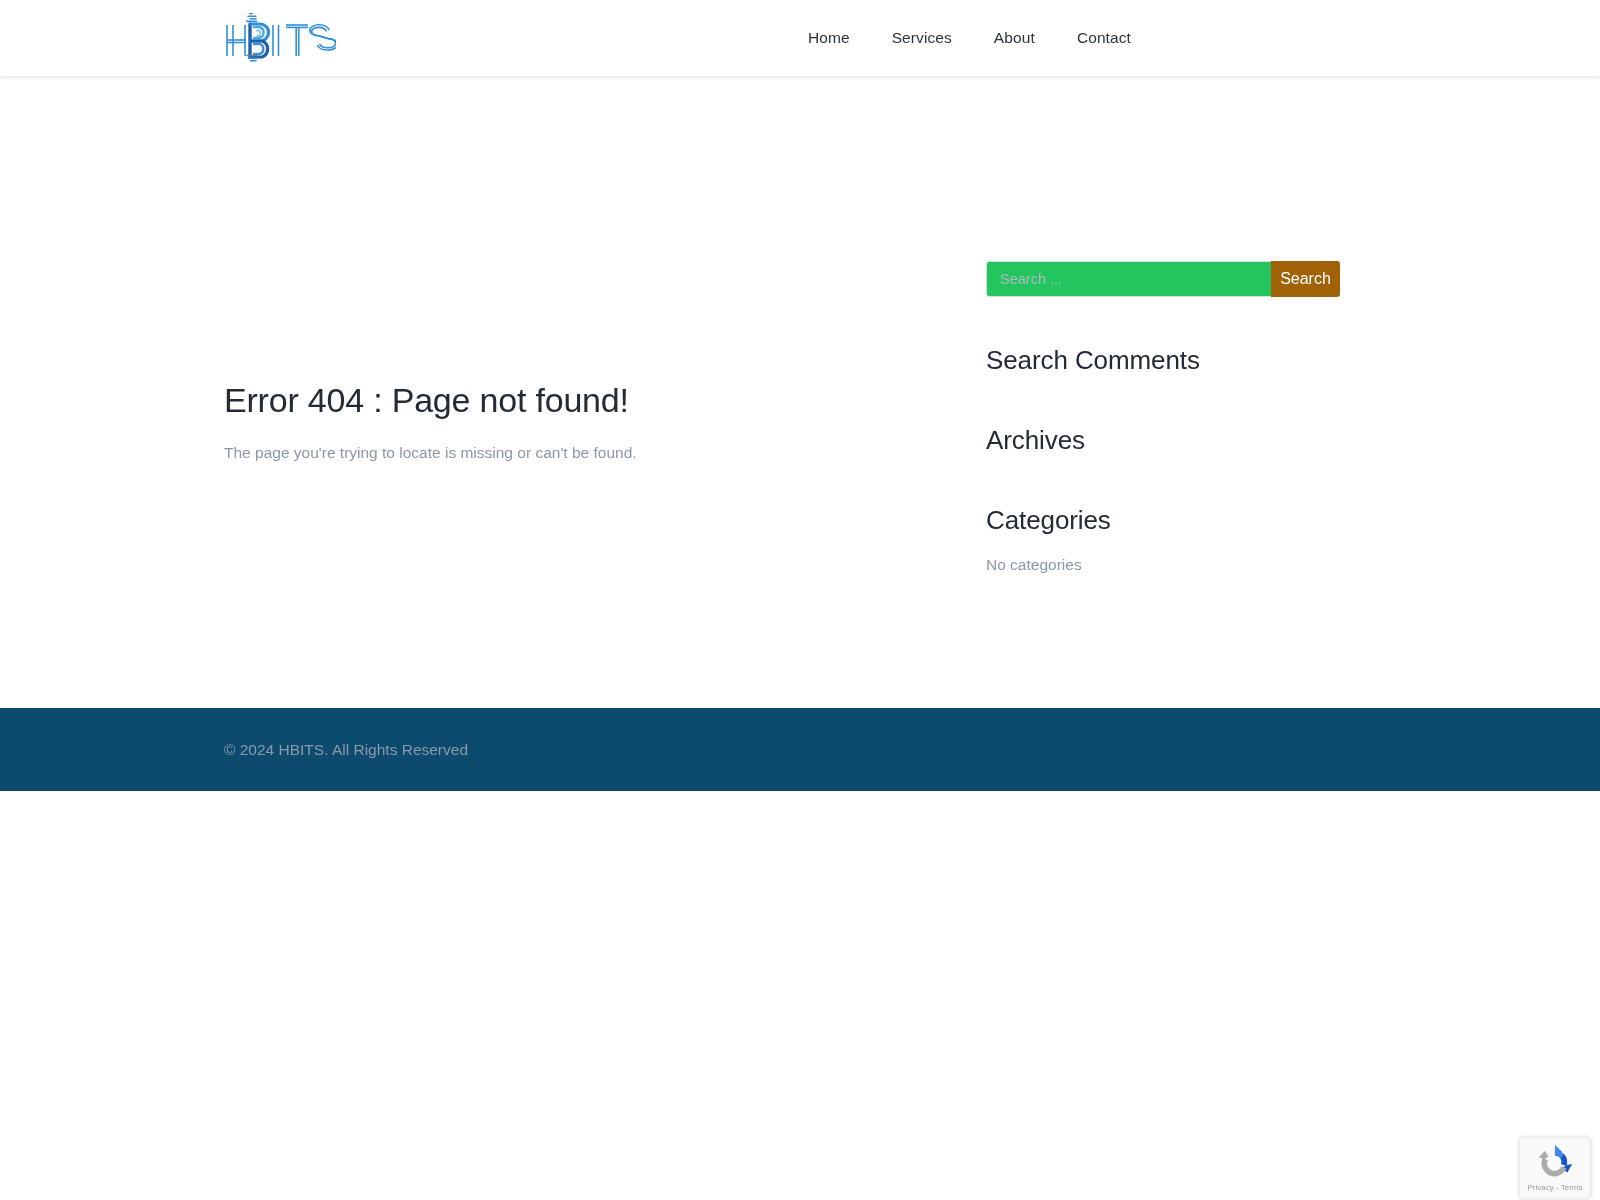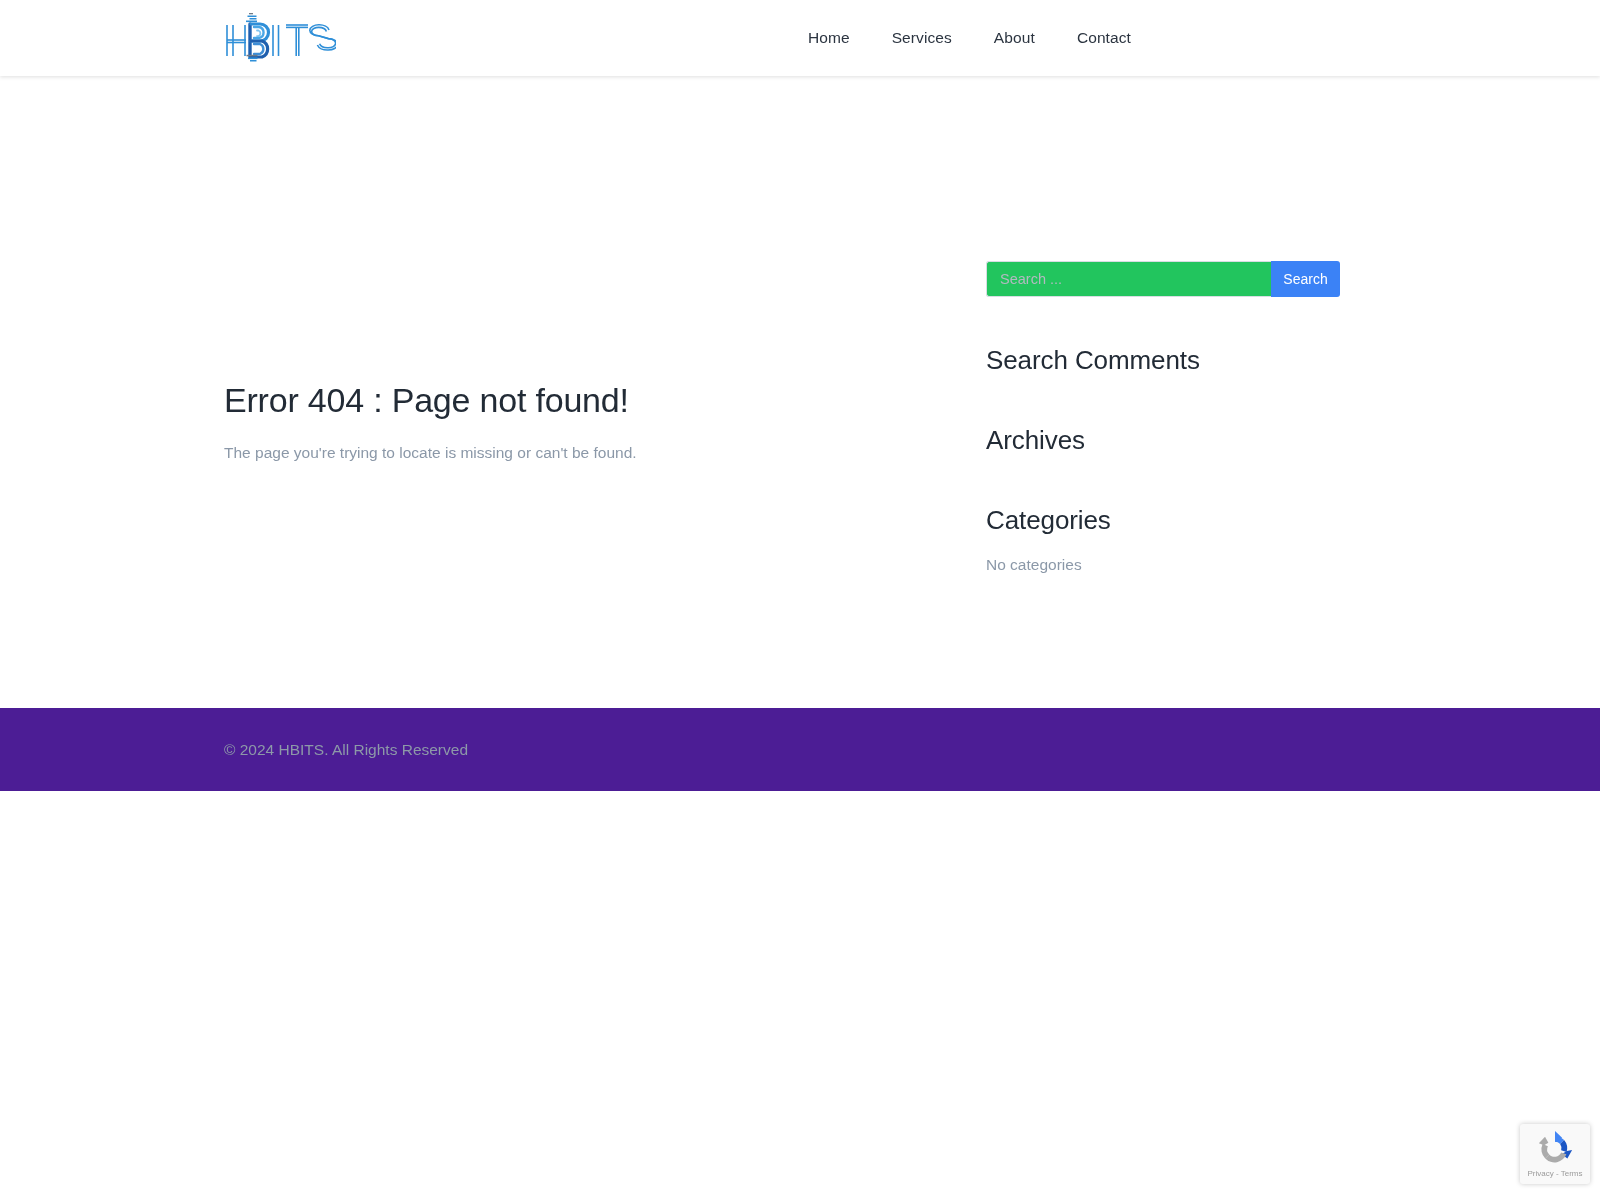--- a/index.html
+++ b/index.html
@@ -94,25 +94,25 @@
     font-size: 14.5px;
     font-family: "Liberation Sans", sans-serif;
     color: #3b4654;
     background: #22c55e;
     outline: none;
   }
   .search-input::placeholder { color: #b3b9c1; }
   .search-submit {
     width: 69px;
     height: 36px;
-    background: #3b82f6;
+    background: #a16207;
     border: none;
     border-radius: 0 3px 3px 0;
     color: #ffffff;
-    font-size: 14px;
+    font-size: 16px;
     font-family: "Liberation Sans", sans-serif;
     cursor: pointer;
   }
 
   .widget { margin-bottom: 0; }
   .widget-title {
     font-size: 26px;
     font-weight: 400;
     color: #222b36;
     letter-spacing: -0.1px;
@@ -137,37 +137,37 @@
     font-size: 15.5px;
     color: #4fd7b4;
     text-decoration: none;
     cursor: pointer;
   }
 
   
   .site-footer {
     width: 1600px;
     height: 83px;
-    background: #4c1d95;
+    background: #0c4a6e;
     display: flex;
     align-items: center;
     padding: 0 224px;
   }
   .footer-text {
     font-size: 15.5px;
     color: #8d99a8;
   }
 
   .after-footer { width: 1600px; height: 409px; background: #ffffff; }
 
   
   .recaptcha-badge {
     position: absolute;
     right: 10px;
-    bottom: 16px;
+    bottom: 2px;
     width: 70px;
     height: 60px;
     background: #f9f9f9;
     border-radius: 3px;
     box-shadow: 0 0 5px rgba(0,0,0,0.22);
     display: flex;
     flex-direction: column;
     align-items: center;
     justify-content: center;
     overflow: hidden;

